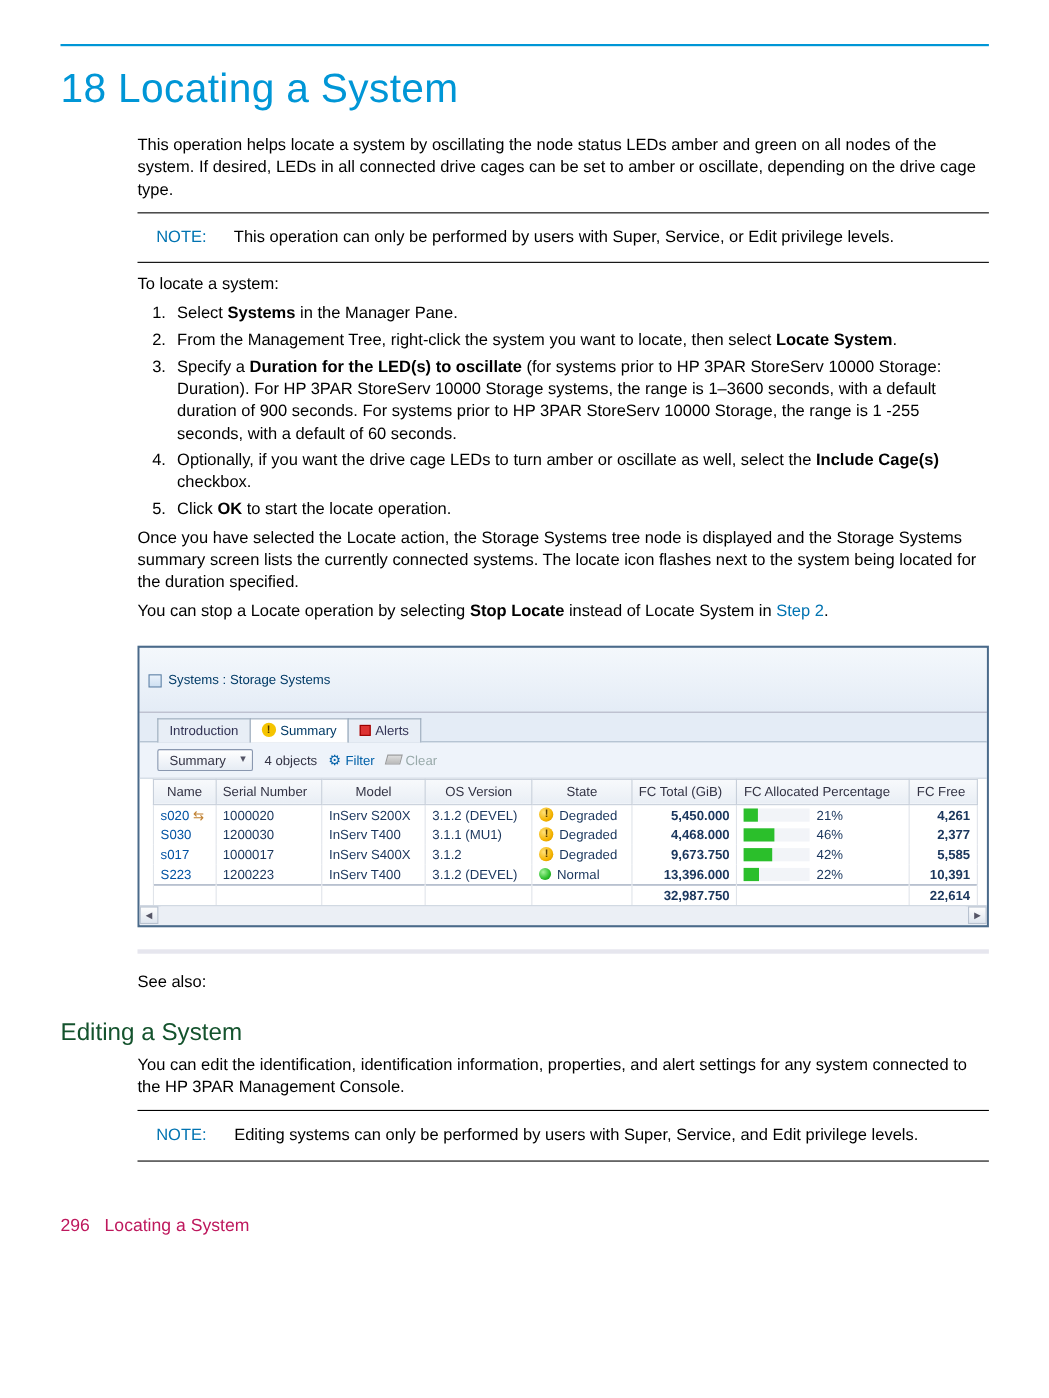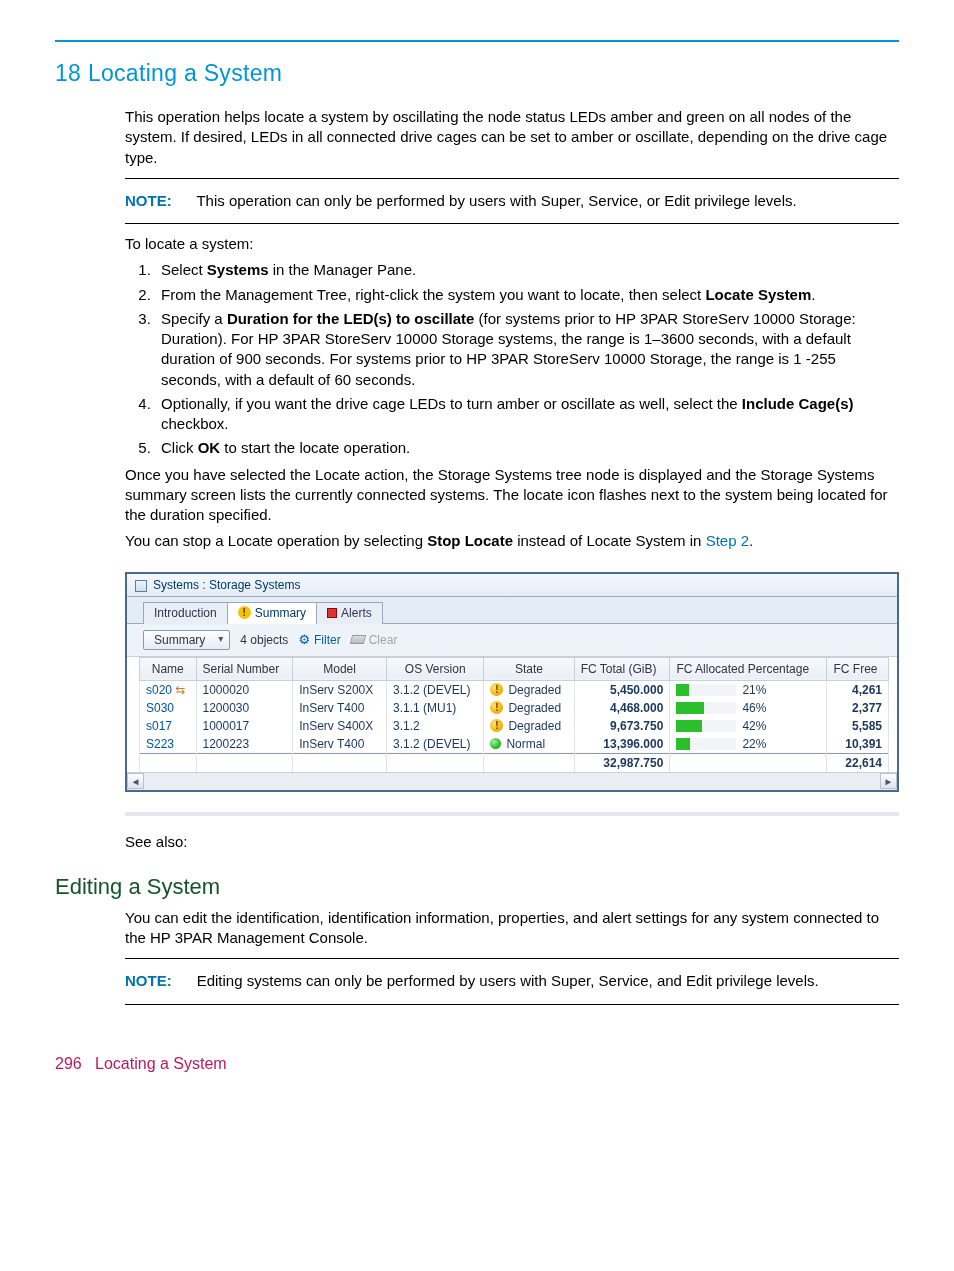--- a/index.html
+++ b/index.html
@@ -6,44 +6,44 @@
   body {
     font-family: Arial, Helvetica, sans-serif;
     font-size: 15px;
     margin: 0;
     padding: 0 55px 40px 55px;
     background: #fff;
     color: #000;
     width: 954px;
   }
   .top-rule { border-top: 2px solid #0096d6; margin-top: 40px; }
-  h1.chapter { font-size: 23px; font-weight: normal; color: #0096d6; margin: 18px 0 20px 0; letter-spacing: 0.3px; }
+  h1.chapter { font-size: 37px; font-weight: normal; color: #0096d6; margin: 18px 0 20px 0; letter-spacing: 0.3px; }
   h2.section { font-size: 22px; font-weight: normal; color: #14532d; margin: 22px 0 8px 0; }
   .body-indent { margin-left: 70px; }
   p { margin: 6px 0; line-height: 1.35; }
   .note-box { border-top: 1px solid #000; border-bottom: 1px solid #000; padding: 6px 0; margin: 10px 0; }
-  .note-label { font-weight: bold; color: #0073b1; }
+  .note-label { font-weight: normal; color: #0073b1; margin-left: 17px; }
   .bold { font-weight: bold; }
   .link { color: #0073b1; }
   ol.steps { margin: 6px 0; padding-left: 30px; }
   ol.steps li { margin: 4px 0; padding-left: 6px; line-height: 1.35; }
   .seealso-list p { margin: 4px 0; }
   .footer { margin-top: 50px; font-size: 16px; color: #be185d; }
   
   .app-shot {
     border: 2px solid #4a6a8a;
     background: linear-gradient(#e8f0f8,#d8e4f0);
     margin: 20px 0;
     font-family: Tahoma, Arial, sans-serif;
     font-size: 12px;
     position: relative;
   }
   .app-title {
     background: linear-gradient(#f4f8fc,#e4ecf6);
-    padding: 4px 8px;
+    padding: 22px 8px;
     color: #003a66;
     font-weight: normal;
     border-bottom: 1px solid #aab;
     display: flex; align-items: flex-end; gap: 6px;
   }
   .tab-row {
     display: flex; gap: 0; padding: 4px 8px 0 16px;
     border-bottom: 1px solid #9ab;
     background: #e4ecf6;
   }

